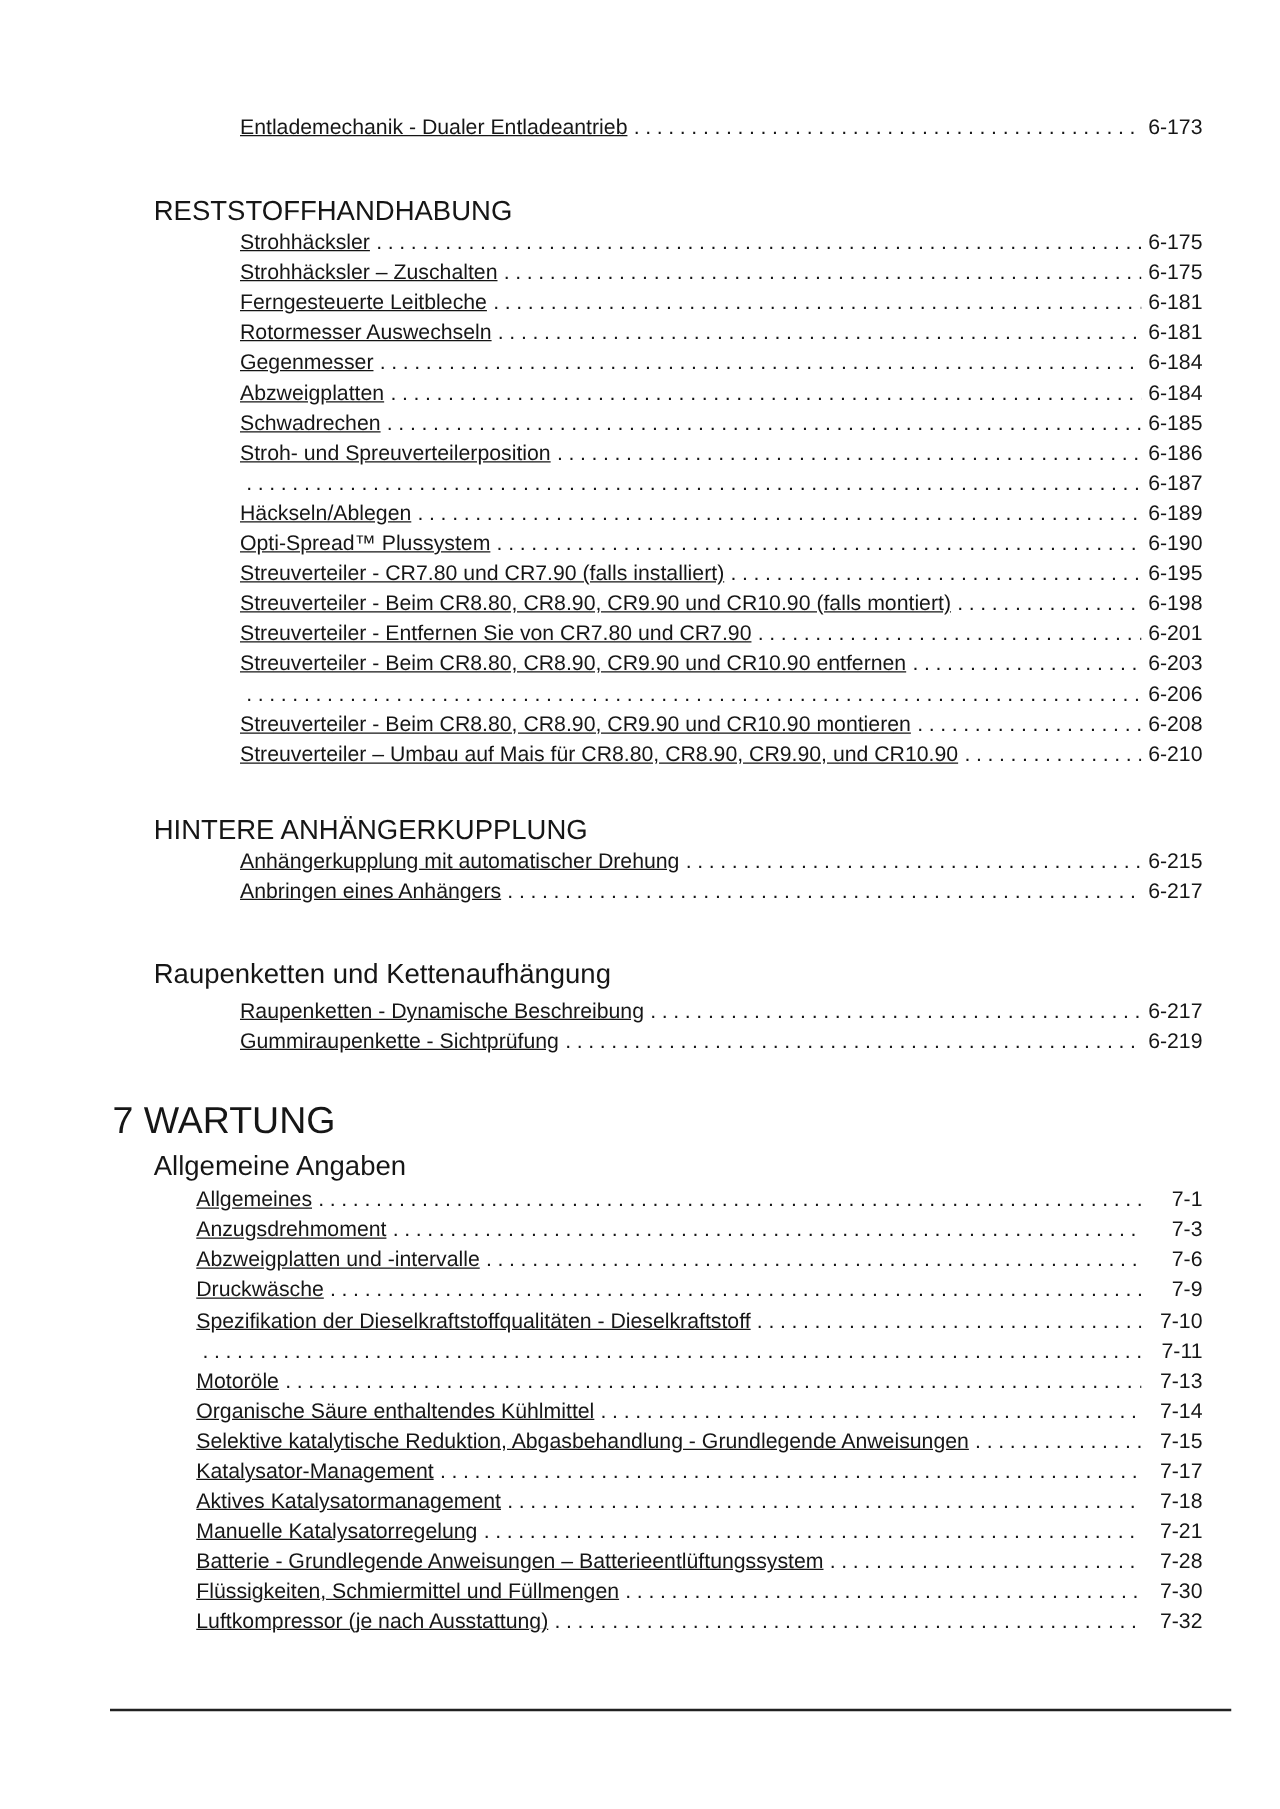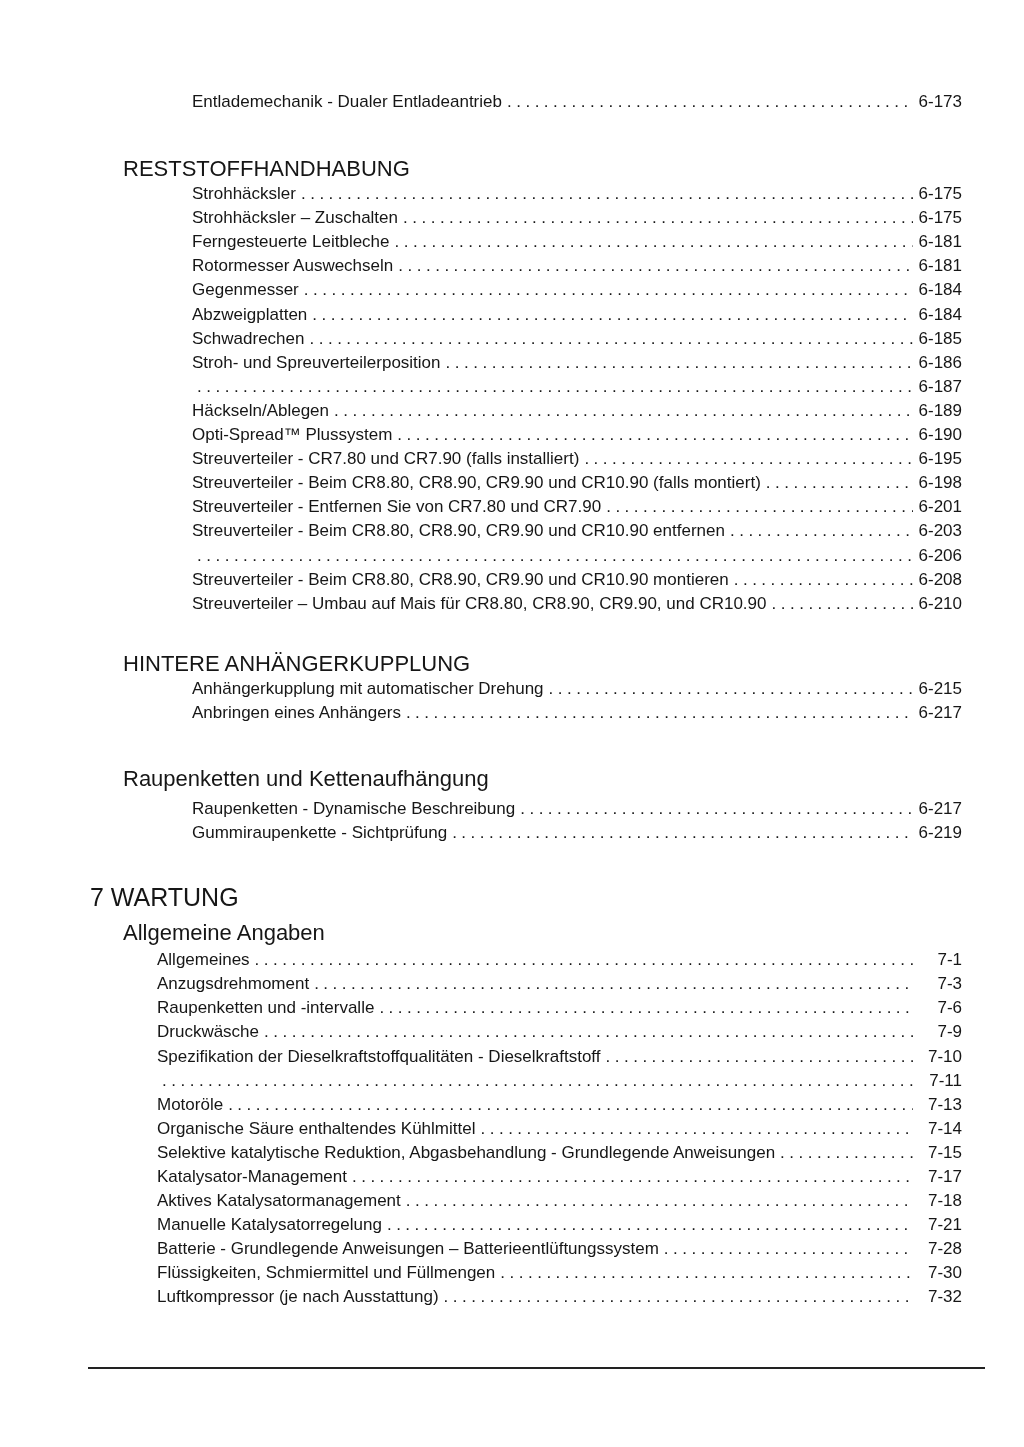--- a/index.html
+++ b/index.html
@@ -15,21 +15,21 @@
     color: #161616;
   }
   .page {
     box-sizing: border-box;
     width: 1024px;
     height: 1447px;
     padding: 90px 62px 0 90px;
   }
   
   h1.chapter {
-    font-size: 25px;
+    font-size: 30px;
     line-height: 30px;
     font-weight: 400;
     margin: 37px 0 0 0;
   }
   
   h2.section {
     font-size: 22px;
     line-height: 26px;
     font-weight: 400;
     margin: 0 0 0 33px;
@@ -47,20 +47,21 @@
     font-size: 17px;
     line-height: 24.1px;
     height: 24.1px;
     white-space: nowrap;
   }
   .indent-deep { padding-left: 102px; }  
   .indent-mid  { padding-left: 67px; justify-content: space-between; }   
   .toc-row .label {
     flex: 0 0 auto;
     white-space: nowrap;
+    text-decoration: underline;
   }
   .toc-row .leader {
     flex: 1 1 0;
     min-width: 0;
     overflow: hidden;
     white-space: nowrap;
     letter-spacing: 4.5px;
     margin: 0 3px 0 5px;
   }
   .toc-row .pagenum {
@@ -219,21 +220,21 @@
         <span class="label">Allgemeines</span>
         <span class="leader">................................................................................................................................................................</span>
         <span class="pagenum">7-1</span>
       </div>
       <div class="toc-row indent-mid">
         <span class="label">Anzugsdrehmoment</span>
         <span class="leader">................................................................................................................................................................</span>
         <span class="pagenum">7-3</span>
       </div>
       <div class="toc-row indent-mid">
-        <span class="label">Raupenketten und -intervalle</span>
+        <span class="label">Abzweigplatten und -intervalle</span>
         <span class="leader">................................................................................................................................................................</span>
         <span class="pagenum">7-6</span>
       </div>
       <div class="toc-row indent-mid">
         <span class="label">Druckwäsche</span>
         <span class="leader">................................................................................................................................................................</span>
         <span class="pagenum">7-9</span>
       </div>
       <div class="toc-row indent-mid">
         <span class="label">Spezifikation der Dieselkraftstoffqualitäten - Dieselkraftstoff</span>

